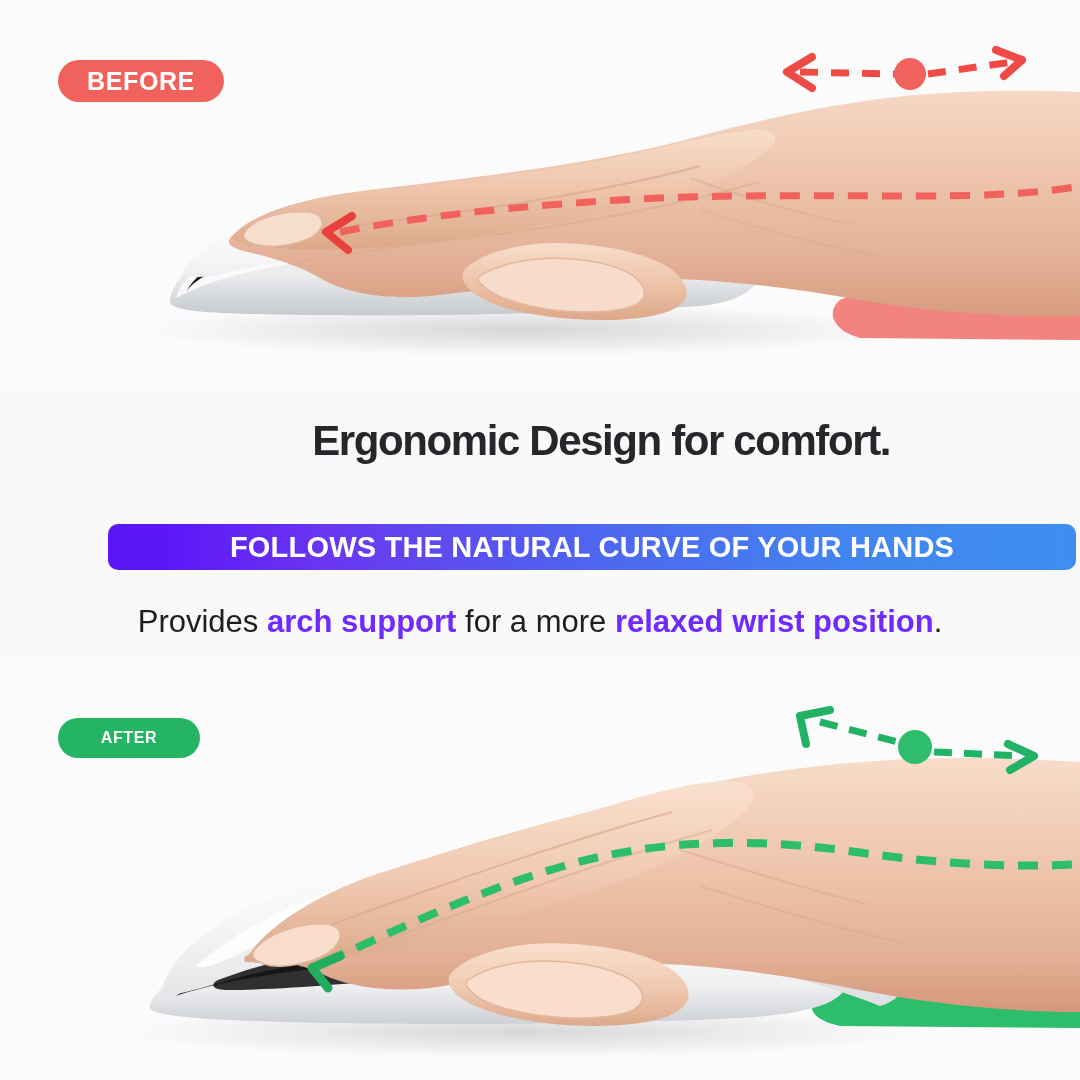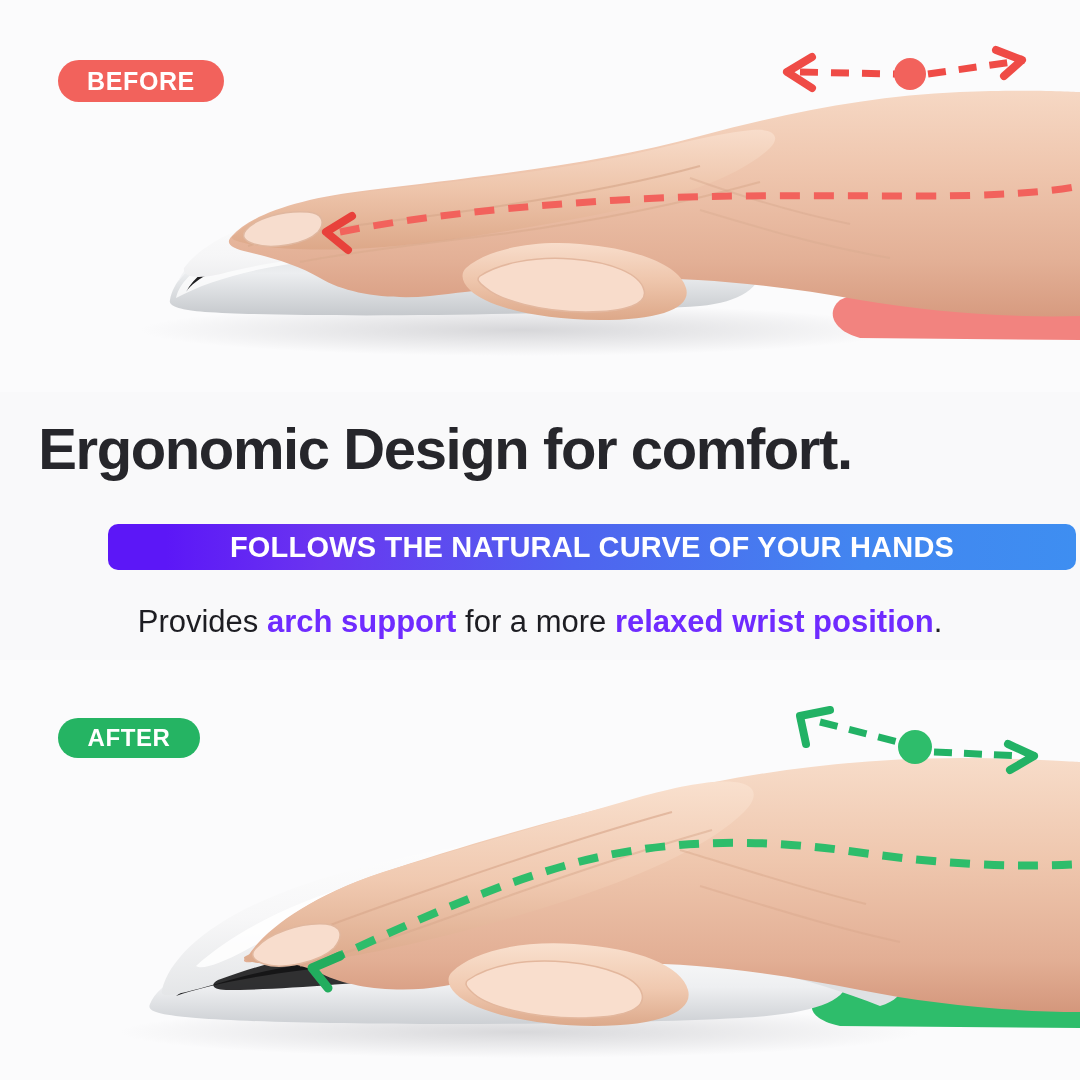--- a/index.html
+++ b/index.html
@@ -17,34 +17,34 @@
     position:absolute;
     display:flex;align-items:center;justify-content:center;
     border-radius:999px;
     color:#fff;
     font-weight:700;
     letter-spacing:.6px;
     line-height:1;
     box-sizing:border-box;
   }
   #badge-before{left:58px;top:60px;width:166px;height:42px;font-size:25px;background:#f2625c;}
-  #badge-after{left:58px;top:718px;width:142px;height:40px;font-size:24px;background:#25b463;}
+  #badge-after{left:58px;top:718px;width:142px;height:40px;font-size:16px;background:#25b463;}
 
   
   .photo{position:absolute;left:0;width:1080px;overflow:hidden;}
   #photo-before{top:0;height:392px;}
   #photo-after{top:660px;height:420px;}
   .photo svg{position:absolute;left:0;top:0;}
 
   
   .textblock{position:absolute;left:0;top:398px;width:1080px;height:262px;}
   .headline{
     position:absolute;left:0;top:22px;width:890px;
-    text-align:center;
-    font-size:58px;font-weight:700;letter-spacing:-1.4px;
+    text-align:right;
+    font-size:42px;font-weight:700;letter-spacing:-1.4px;
     color:#26262b;
     line-height:1;
     white-space:nowrap;
   }
   .gradient-banner{
     position:absolute;left:108px;top:126px;
     width:968px;height:46px;
     border-radius:10px;
     background:linear-gradient(90deg,#5c17f7 0%,#5c17f7 6%,#6a35f0 22%,#4f63ef 48%,#4286f0 78%,#3e8ef1 100%);
     display:flex;align-items:center;justify-content:center;

